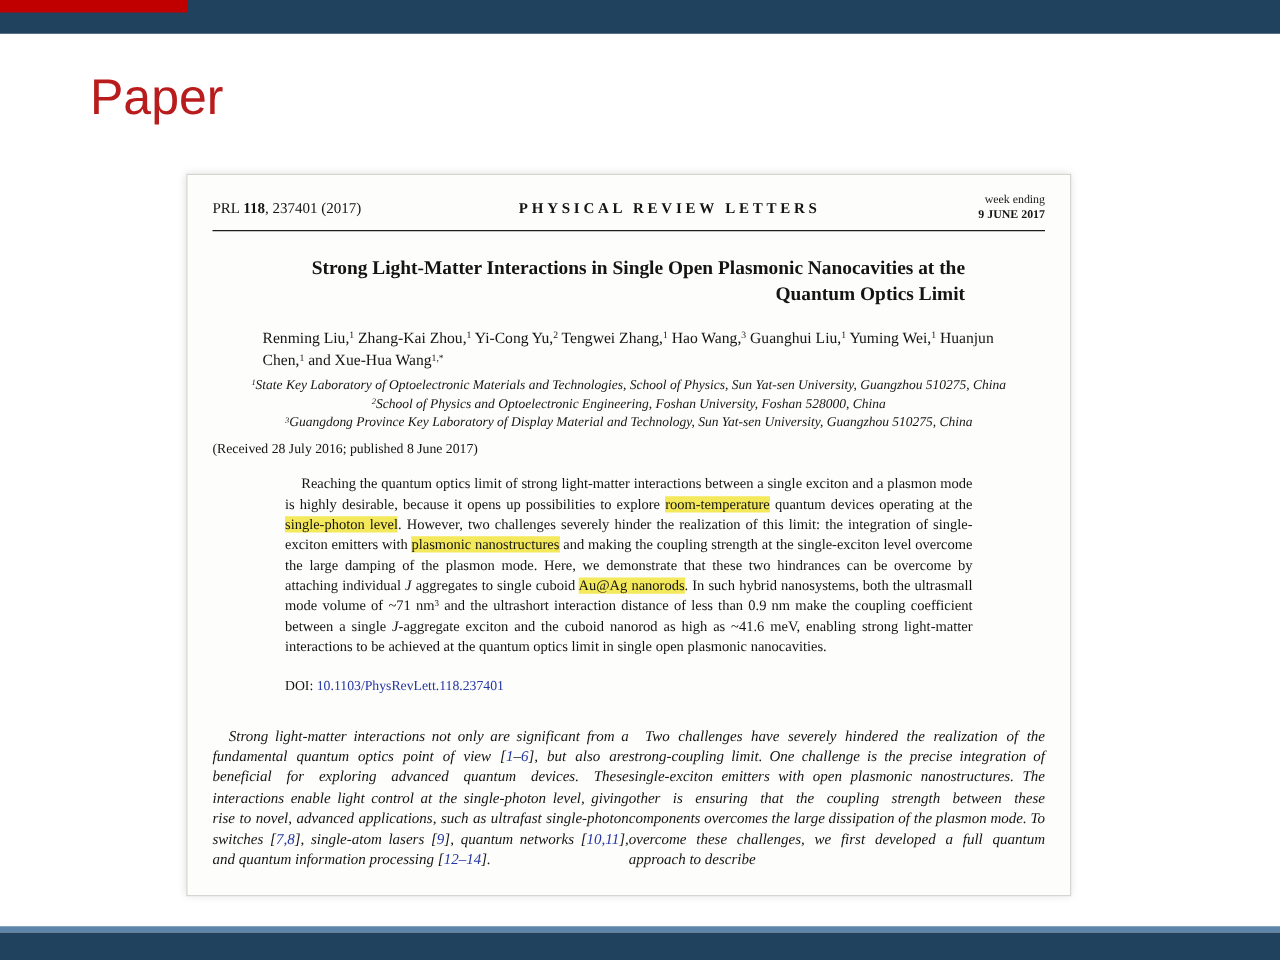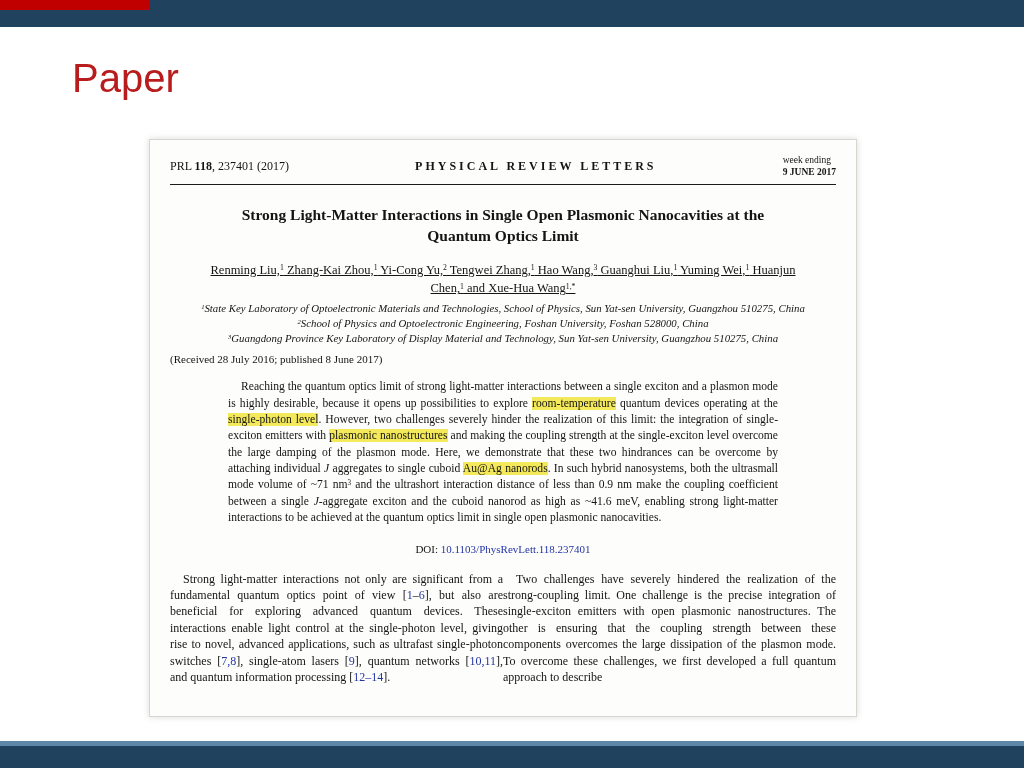--- a/index.html
+++ b/index.html
@@ -54,50 +54,50 @@
   }
   .pr-header {
     display: flex; justify-content: space-between; align-items: center;
     padding: 2px 0 5px 0;
   }
   .pr-cite { font-size: 12px; white-space: nowrap; }
   .pr-journal {
     font-size: 12px; font-weight: bold;
     letter-spacing: 3px; white-space: nowrap;
   }
-  .pr-week { font-size: 9.5px; text-align: left; line-height: 1.25; white-space: nowrap; }
+  .pr-week { font-size: 9.5px; text-align: right; line-height: 1.25; white-space: nowrap; }
   .pr-week .l2 { font-weight: bold; }
   .rule { border-top: 1.5px solid #1c1c1c; margin: 0; }
 
   .title {
     margin: 20px 64px 0 64px;
-    text-align: center;
+    text-align: right;
     font-size: 15.5px; font-weight: bold;
     line-height: 1.35;
   }
   .authors {
     margin: 14px 40px 0 40px;
-    text-align: center;
-    font-size: 12.5px; line-height: 1.5; text-decoration: underline;
+    text-align: left;
+    font-size: 12.5px; line-height: 1.5;
   }
   .affils { margin: 3px auto 0 auto; width: 606px; }
   .affil {
     font-style: italic; text-align: center;
     font-size: 10.8px; line-height: 1.4;
   }
   .received {
     margin-top: 7px; text-align: left; font-size: 11px;
   }
   .abstract {
     margin: 14px 58px 0 58px;
     font-size: 11.6px; line-height: 1.41;
     text-align: justify; text-indent: 13px;
   }
-  .doi { margin: 16px 58px 0 58px; font-size: 11px; text-align: center; }
-  .cols { display: flex; margin-top: 16px; }
+  .doi { margin: 16px 58px 0 58px; font-size: 11px; }
+  .cols { display: flex; margin-top: 26px; font-style: italic; }
   .col {
     flex: 1; margin: 0;
     font-size: 12px; line-height: 1.37;
     text-align: justify; text-indent: 13px;
   }
 
   
   .b   { font-weight: bold; }
   .i   { font-style: italic; }
   .sup { font-size: 0.62em; position: relative; top: -0.45em; }

